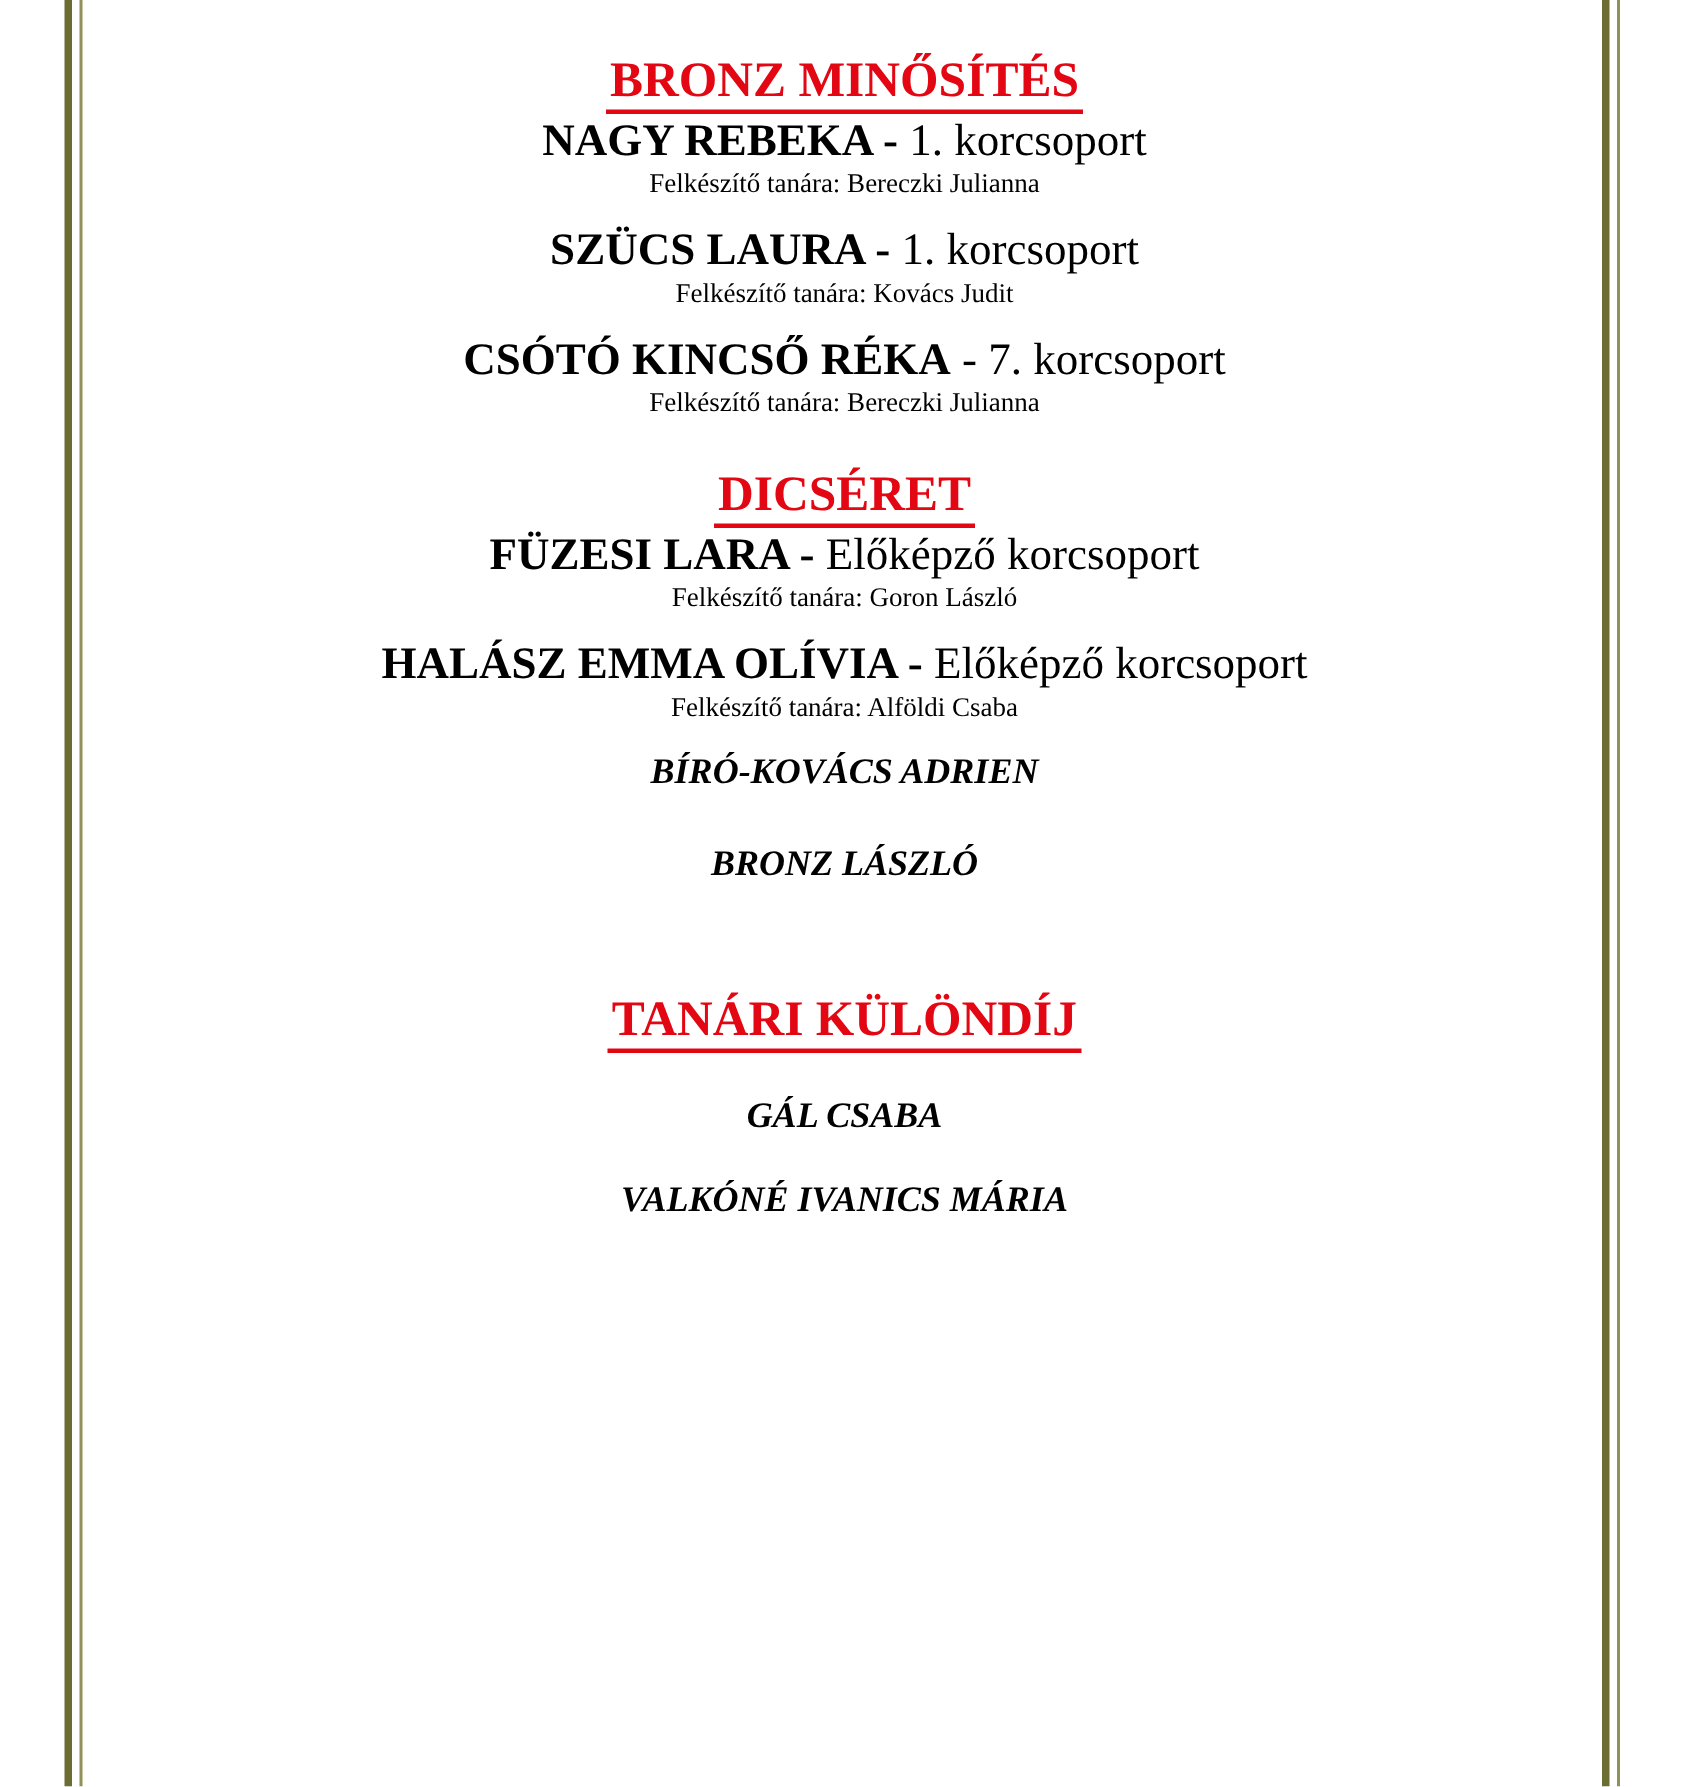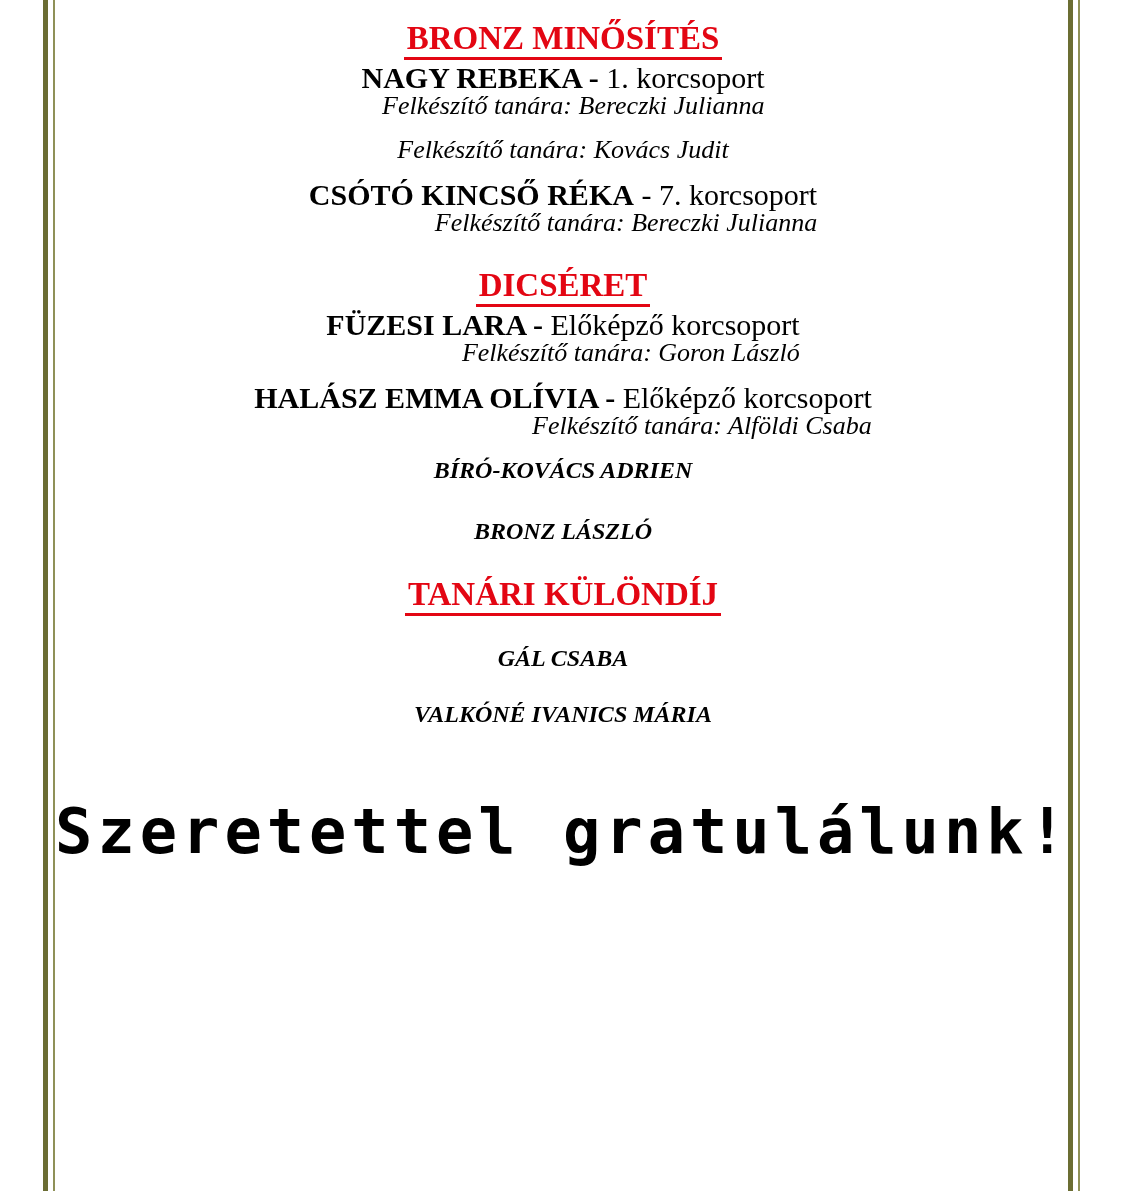--- a/index.html
+++ b/index.html
@@ -23,53 +23,52 @@
   .vline.left-outer  { left: 43px;  width: 5px; background: #6b6d33; }
   .vline.left-inner  { left: 53px;  width: 2px; background: #8f9158; }
   .vline.right-outer { left: 1068px; width: 5px; background: #6b6d33; }
   .vline.right-inner { left: 1078px; width: 2px; background: #8f9158; }
 
   .content {
     position: absolute;
     left: 58px;
     right: 60px;
     top: 0;
-    padding-top: 22px;
+    padding-top: 38px;
     display: flex;
     flex-direction: column;
     align-items: center;
-    text-align: right;
+    text-align: center;
   }
   .section-heading {
     font-size: 33px;
     line-height: 33px;
     font-weight: bold;
     color: #e30613;
     border-bottom: 3px solid #e30613;
     padding: 0 3px 2px 3px;
     display: inline-block;
     align-self: center;
     margin-bottom: 3px;
   }
   .entry { margin-bottom: 16px; }
   .entry-name {
     font-size: 30px;
     line-height: 29px;
     white-space: nowrap;
   }
   .entry-name .bold { font-weight: bold; }
   .teacher {
-    font-size: 26px;
+    font-size: 18px;
     line-height: 28px;
-    font-style: italic;
     white-space: nowrap;
   }
   .heading-dicseret { margin-top: 16px; }
   .heading-kiemelt  { margin-top: 76px; margin-bottom: 27px; }
-  .heading-tanari   { margin-bottom: 28px; }
+  .heading-tanari   { margin-bottom: 28px; margin-top: 41px; }
   .award-name {
     font-size: 24px;
     line-height: 29px;
     font-weight: bold;
     white-space: nowrap;
     margin-bottom: 32px;
     font-style: italic;
   }
   .award-name.n3 { margin-bottom: 27px; }
   .congrats {
@@ -94,20 +93,21 @@
   <div class="content">
 
     <div class="section-heading">BRONZ MINŐSÍTÉS</div>
 
     <div class="entry">
       <div class="entry-name"><span class="bold">NAGY REBEKA -</span><span> 1. korcsoport</span></div>
       <div class="teacher">Felkészítő tanára: Bereczki Julianna</div>
     </div>
 
     <div class="entry">
+      <div class="entry-name"><span class="bold">SZÜCS LAURA -</span><span> 1. korcsoport</span></div>
       <div class="teacher">Felkészítő tanára: Kovács Judit</div>
     </div>
 
 
     <div class="entry">
       <div class="entry-name"><span class="bold">CSÓTÓ KINCSŐ RÉKA</span><span> - 7. korcsoport</span></div>
       <div class="teacher">Felkészítő tanára: Bereczki Julianna</div>
     </div>
 
     <div class="section-heading heading-dicseret">DICSÉRET</div>
@@ -124,16 +124,15 @@
 
 
     <div class="award-name">BÍRÓ-KOVÁCS ADRIEN</div>
     <div class="award-name">BRONZ LÁSZLÓ</div>
 
     <div class="section-heading heading-tanari">TANÁRI KÜLÖNDÍJ</div>
 
     <div class="award-name n3">GÁL CSABA</div>
     <div class="award-name">VALKÓNÉ IVANICS MÁRIA</div>
 
-    <div class="congrats">Szeretettel gratulálunk!</div>
 
   </div>
 </div>
 
 </body></html>

